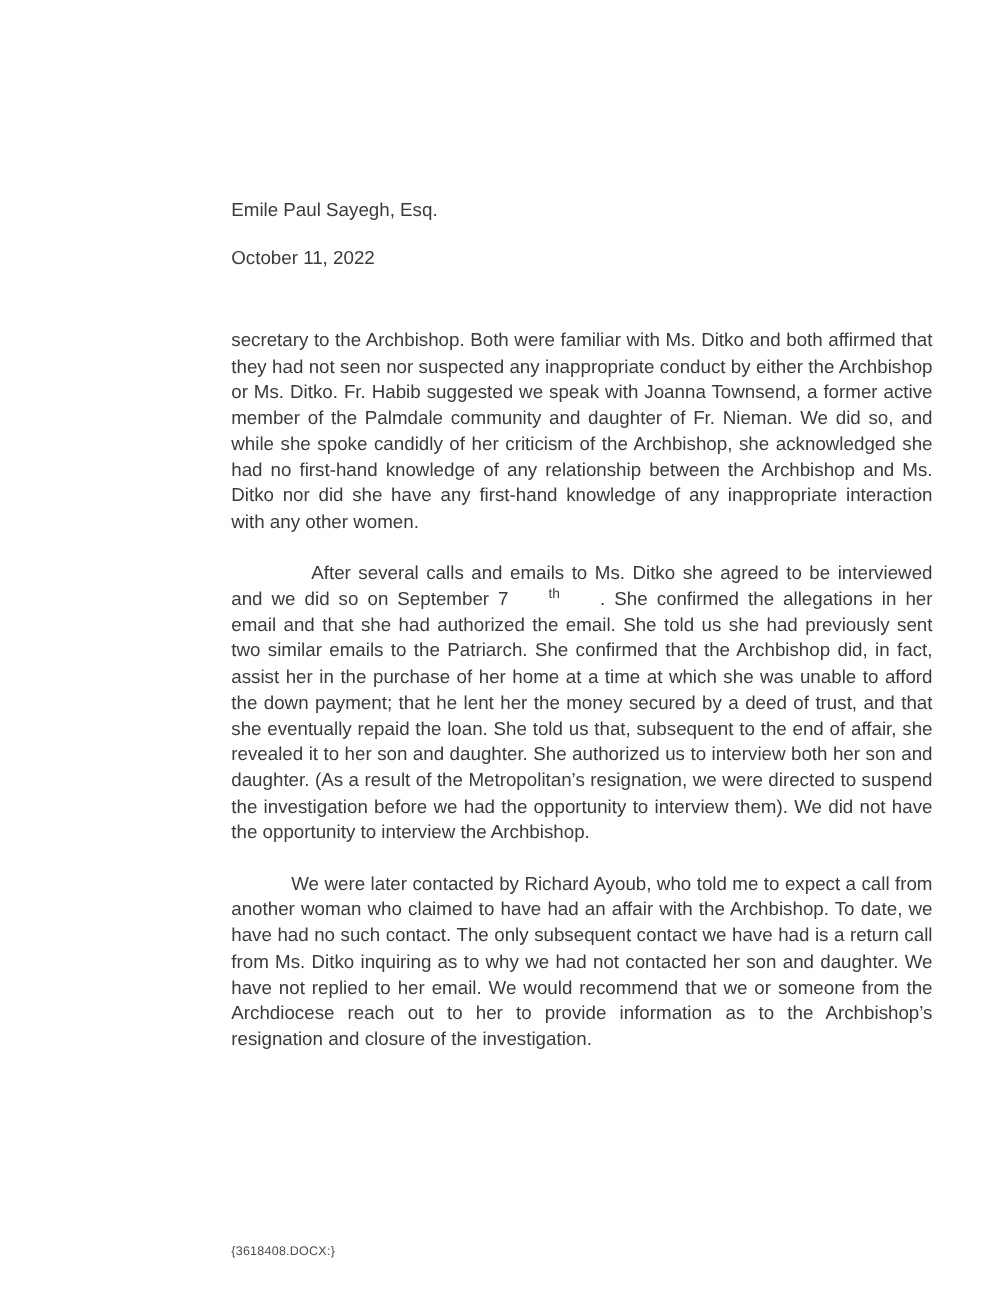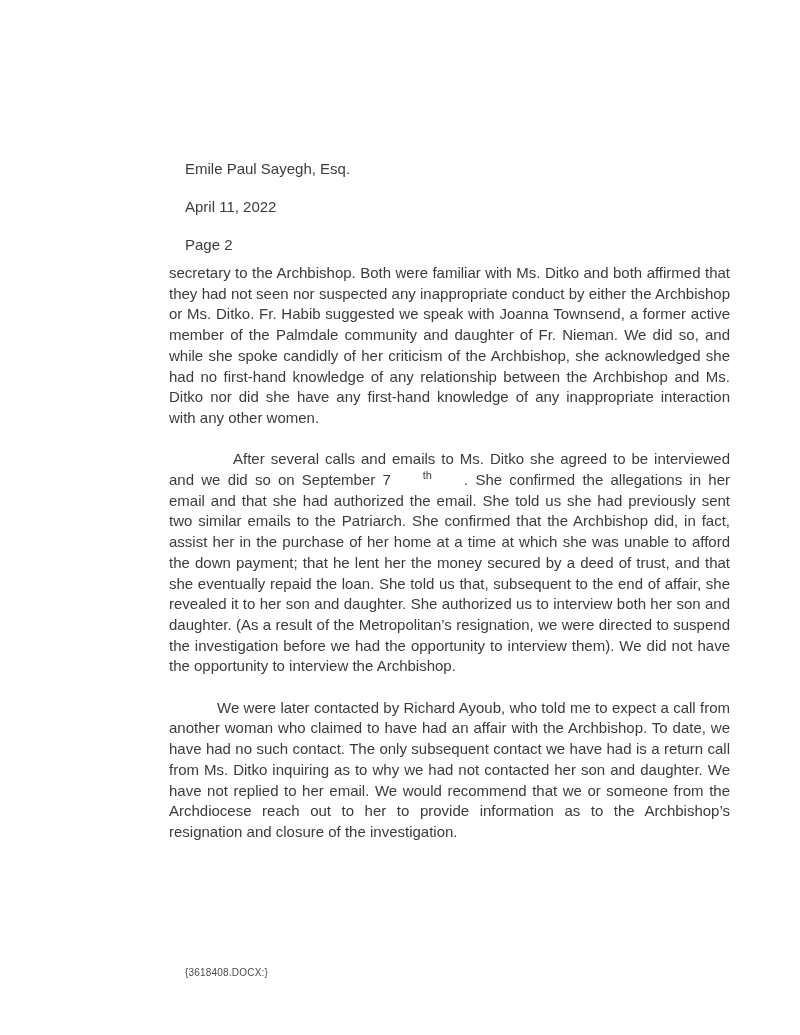--- a/index.html
+++ b/index.html
@@ -20,56 +20,55 @@
     top: 78px;
     left: 105px;
     width: 400px;
     font-size: 15px;
     line-height: 22px;
     color: #3b3b3b;
   }
   .letter-body {
     position: absolute;
     top: 183px;
-    left: 89px;
+    left: 105px;
     width: 593px;
     font-size: 15px;
     line-height: 20.7px;
     color: #3b3b3b;
   }
   .letter-body p {
     text-align: justify;
     margin-bottom: 20.7px;
   }
   .letter-body p.indent {
     text-indent: 48px;
   }
   .letter-body sup {
     font-size: 11px;
     vertical-align: super;
     line-height: 0;
   }
   .letter-footer {
     position: absolute;
-    top: 903px;
+    top: 932px;
     left: 105px;
     font-size: 10px;
     letter-spacing: 0.2px;
     color: #4a4a4a;
   }
 </style>
 </head>
 <body>
 
 <div class="page">
 
   <header class="letter-header">
     <div>Emile Paul Sayegh, Esq.</div>
-    <div>April 11, 2022</div>
-    <div>Page 2</div>
+    <div>October 11, 2022</div>
   </header>
 
   <main class="letter-body">
     <p>secretary to the Archbishop.  Both were familiar with Ms. Ditko and both affirmed that they had not seen nor suspected any inappropriate conduct by either the Archbishop or Ms. Ditko.   Fr. Habib suggested we speak with Joanna Townsend, a former active member of the Palmdale community and daughter of Fr. Nieman.  We did so, and while she spoke candidly of her criticism of the Archbishop, she acknowledged she had no first-hand knowledge of any relationship between the Archbishop and Ms. Ditko nor did she have any first-hand knowledge of any inappropriate interaction with any other women.</p>
 
 
     <p class="indent"><span>After several calls and emails to Ms. Ditko she agreed to be interviewed and we did so on September 7</span><sup>th</sup><span>.  She confirmed the allegations in her email and that she had authorized the email.  She told us she had previously sent two similar emails to the Patriarch.  She confirmed that the Archbishop did, in fact, assist her in the purchase of her home at a time at which she was unable to afford the down payment; that he lent her the money secured by a deed of trust, and that she eventually repaid the loan. She told us that, subsequent to the end of affair, she revealed it to her son and daughter.  She authorized us to interview both her son and daughter.   (As a result of the Metropolitan’s resignation, we were directed to suspend the investigation before we had the opportunity to interview them).  We did not have the opportunity to interview the Archbishop.</span></p>
 
     <p class="indent">We were later contacted by Richard Ayoub, who told me to expect a call from another woman who claimed to have had an affair with the Archbishop. To date, we have had no such contact.  The only subsequent contact we have had is a return call from Ms. Ditko inquiring as to why we had not contacted her son and daughter.  We have not replied to her email.  We would recommend that we or someone from the Archdiocese reach out to her to provide information as to the Archbishop’s resignation and closure of the investigation.</p>
   </main>

